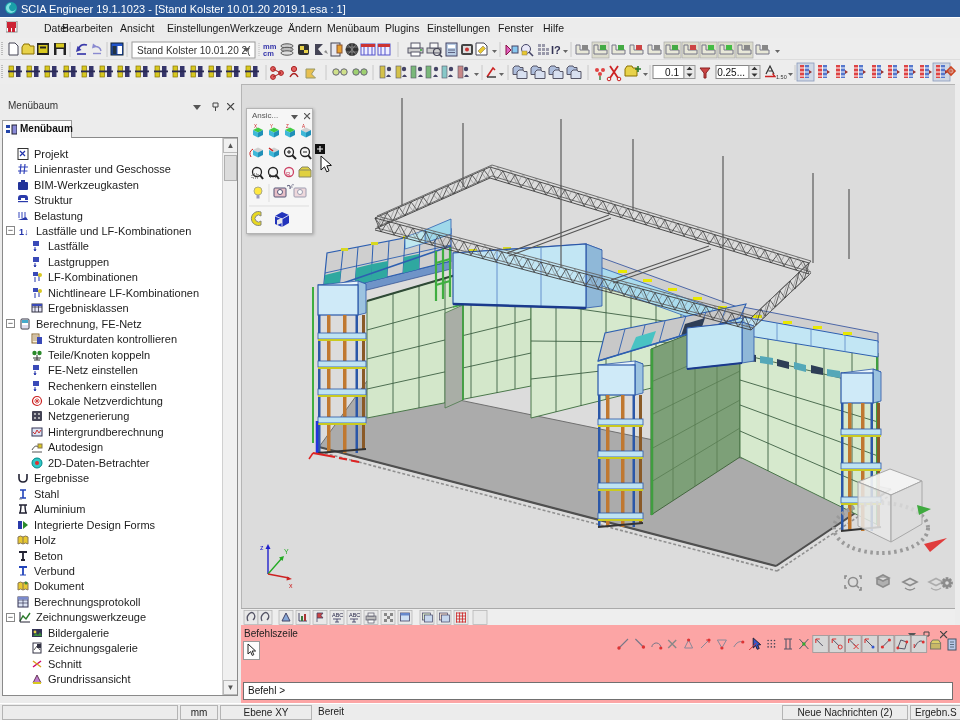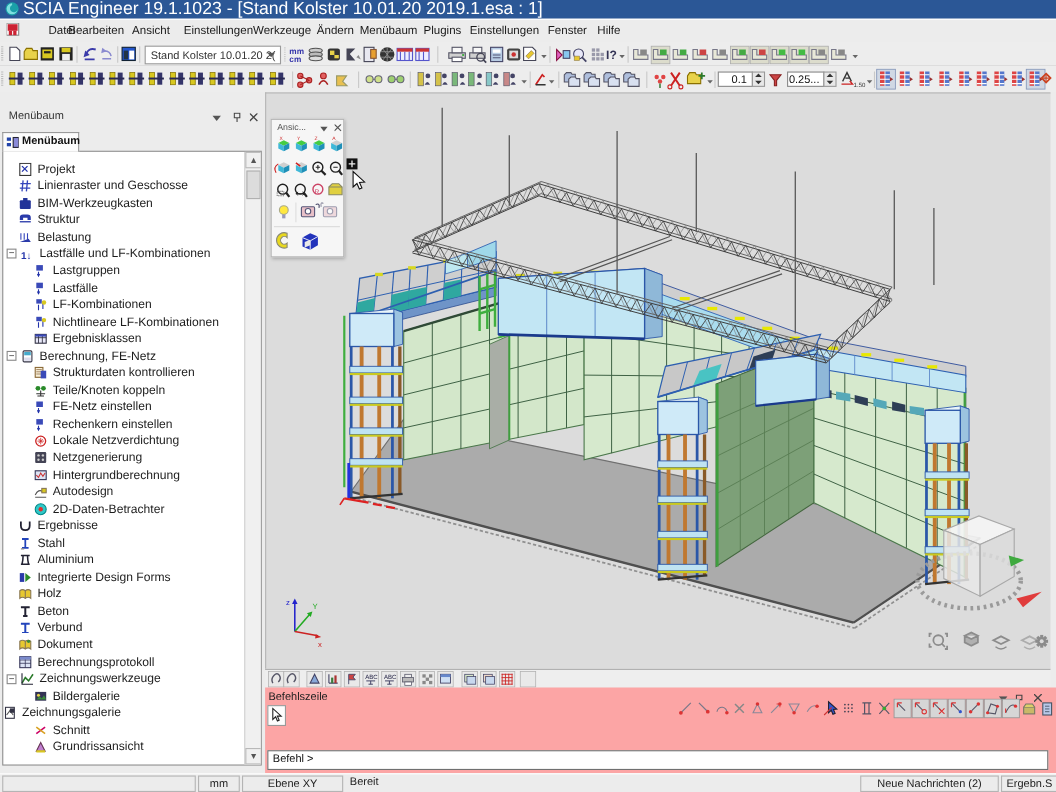--- a/index.html
+++ b/index.html
@@ -1,17 +1,17 @@
 <!DOCTYPE html>
 <html><head><meta charset="utf-8">
 <style>
 *{margin:0;padding:0;box-sizing:border-box}
 html,body{width:960px;height:720px;overflow:hidden}
 body{font-family:"Liberation Sans",sans-serif;background:#ececec;position:relative}
-#titlebar{position:absolute;left:0;top:0;width:960px;height:21px;background:#2b5796;color:#fff;font-size:16px;line-height:16px}
+#titlebar{position:absolute;left:0;top:0;width:960px;height:21px;background:#2b5796;color:#fff;font-size:11px;line-height:16px}
 #menubar{position:absolute;left:0;top:17px;width:960px;height:21px;background:#ececec;border-top:1px solid #fff;font-size:10.5px;color:#1a1a1a}
 #menubar span{position:absolute;top:4px}
 #panel{position:absolute;left:0;top:84px;width:241px;height:616px;background:#ececec}
 #ptab{position:absolute;left:2px;top:36px;width:70px;height:18px;background:#fcfcfc;border:1px solid #9a9a9a;border-bottom:none;font-size:10px;font-weight:bold;color:#111;z-index:2}
 #tree{position:absolute;left:2px;top:53px;width:236px;height:559px;background:#fff;border:1px solid #8a8a8a;overflow:hidden}
 #treeitems{position:absolute;left:0;top:8px;width:219px}
 .r{height:15.46px;display:flex;align-items:center;font-size:11px;color:#1c1c1c;white-space:nowrap}
 .r s{flex:0 0 12px;width:12px;height:12px;margin-right:5px;text-decoration:none;position:relative}
 .r i{flex:0 0 9px;width:9px;height:9px;margin-right:4px;margin-left:2px;border:1px solid #888;background:#fff;font-style:normal;font-size:9px;line-height:7px;text-align:center;color:#333}
 #vsb{position:absolute;right:0;top:0;width:15px;height:100%;background:#f0f0f0;border-left:1px solid #d0d0d0}
@@ -371,25 +371,25 @@
         <div class="r" style="padding-left:14px"><s><svg width="12" height="12">
               <path d="M2 2 V8 M5 2 V8 M8 2 V8" stroke="#3344bb"></path>
               <path d="M1 10 H11 L9 7 Z" fill="#2a3aaa"></path>
             </svg></s>Belastung</div>
         <div class="r" style="padding-left:1px"><i>−</i><s><svg width="12" height="12">
               <text x="0" y="10" font-size="9" fill="#2233aa" font-weight="bold">1↓</text>
             </svg></s>Lastfälle und LF-Kombinationen</div>
         <div class="r" style="padding-left:28px"><s><svg width="12" height="12">
               <rect x="2" y="1" width="6" height="5" fill="#3a4ab8"></rect>
               <path d="M4 7 v4 M3 9 l1 2 l1 -2" stroke="#2233aa" fill="none"></path>
-            </svg></s>Lastgruppen</div>
+            </svg></s>Lastfälle</div>
         <div class="r" style="padding-left:28px"><s><svg width="12" height="12">
               <rect x="2" y="1" width="6" height="5" fill="#3a4ab8"></rect>
               <path d="M4 7 v4 M3 9 l1 2 l1 -2" stroke="#2233aa" fill="none"></path>
-            </svg></s>Lastfälle</div>
+            </svg></s>Lastgruppen</div>
         <div class="r" style="padding-left:28px"><s><svg width="12" height="12">
               <rect x="2" y="1" width="5" height="4" fill="#3a4ab8"></rect>
               <path d="M4 6 v5 M8 3 v7" stroke="#2233aa"></path>
               <circle cx="9" cy="4" r="2" fill="#d8c820"></circle>
             </svg></s>LF-Kombinationen</div>
         <div class="r" style="padding-left:28px"><s><svg width="12" height="12">
               <rect x="2" y="1" width="5" height="4" fill="#3a4ab8"></rect>
               <path d="M4 6 v5 M8 3 v7" stroke="#2233aa"></path>
               <circle cx="9" cy="4" r="2" fill="#d8c820"></circle>
             </svg></s>Nichtlineare LF-Kombinationen</div>
@@ -482,21 +482,21 @@
             </svg></s>Berechnungsprotokoll</div>
         <div class="r" style="padding-left:1px"><i>−</i><s><svg width="12" height="12">
               <path d="M1 10 l3 -5 l3 3 l4 -6" stroke="#2a7a2a" fill="none" stroke-width="1.4"></path>
               <path d="M1 1 v10 h10" stroke="#223" fill="none"></path>
             </svg></s>Zeichnungswerkzeuge</div>
         <div class="r" style="padding-left:28px"><s><svg width="12" height="12">
               <rect x="1" y="2" width="10" height="8" fill="#335"></rect>
               <circle cx="4" cy="5" r="1.4" fill="#e8d24a"></circle>
               <path d="M2 9 l3 -3 l2 2 l2 -3 l2 4z" fill="#3a8a3a"></path>
             </svg></s>Bildergalerie</div>
-        <div class="r" style=""><s><svg width="12" height="12">
+        <div class="r" style="padding-left:28px"><s><svg width="12" height="12">
               <rect x="2" y="1" width="8" height="10" fill="#fff" stroke="#334"></rect>
               <path d="M3 8 l3 -4 l3 4" stroke="#555" fill="none"></path>
               <rect x="6" y="2" width="4" height="4" fill="#334"></rect>
             </svg></s>Zeichnungsgalerie</div>
         <div class="r" style="padding-left:28px"><s><svg width="12" height="12">
               <path d="M2 9 l8 -6" stroke="#c06" stroke-width="1.4"></path>
               <path d="M2 3 l8 6" stroke="#d8a020" stroke-width="1.4"></path>
             </svg></s>Schnitt</div>
         <div class="r" style="padding-left:28px"><s><svg width="12" height="12">
               <path d="M2 10 l4 -8 l4 8z" fill="#c080d0" stroke="#635"></path>

